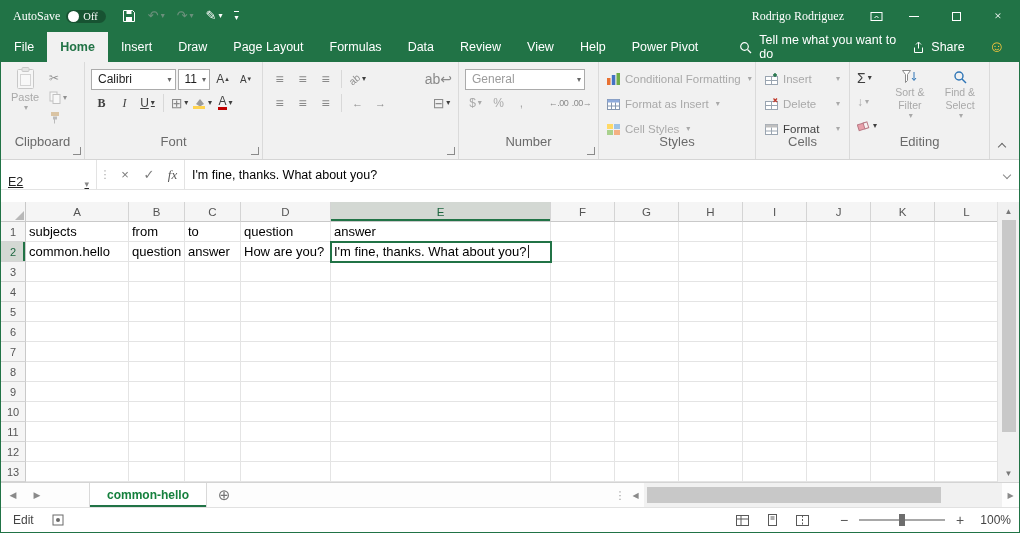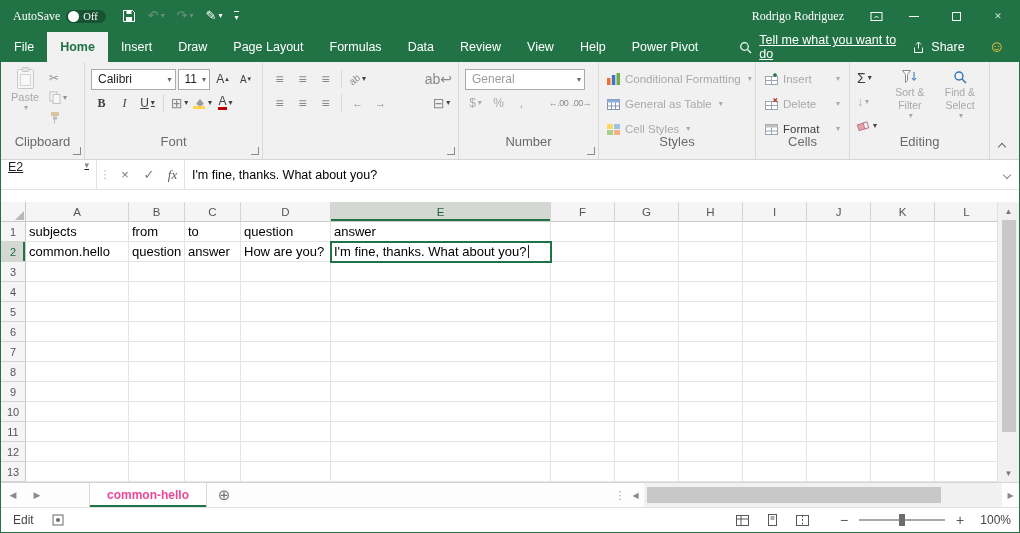--- a/index.html
+++ b/index.html
@@ -25,21 +25,21 @@
   .win-btn { width:42px; height:100%; display:flex; align-items:center; justify-content:center; font-size:13px; }
   .min-line { width:10px; height:1px; background:#fff; display:inline-block; }
   .box-icon { width:9px; height:9px; border:1px solid #fff; display:inline-block; }
 
   
   .tabrow { flex:0 0 30px; background:#217346; color:#fff; display:flex; align-items:stretch; font-size:12.5px; }
   .tabs { display:flex; }
   .tab { display:flex; align-items:center; padding:0 13px; }
   .tab.active { background:#f1f1f1; color:#217346; font-weight:bold; }
   .tab-extras { flex:1; display:flex; align-items:center; }
-  .tellme { display:flex; align-items:center; gap:7px; margin-left:28px;text-decoration:underline; }
+  .tellme { display:flex; align-items:center; gap:7px; margin-left:28px; }
   .share { display:flex; align-items:center; gap:6px; margin-left:auto; }
   .smiley { color:#ffc83d; font-size:16px; padding:0 14px 0 24px; }
 
   
   .ribbon { flex:0 0 98px; background:#f1f1f1; border-bottom:1px solid #d5d5d5; display:flex; position:relative; color:#444; }
   .group { position:relative; border-right:1px solid #dadada; padding:2px 2px 17px; flex-shrink:0; }
   .gbody { display:flex; }
   .glabel { position:absolute; bottom:10px; left:0; right:0; text-align:center; font-size:13px; color:#6a6a6a; }
   .launcher { position:absolute; right:3px; bottom:4px; width:8px; height:8px; border-right:1px solid #8a8a8a; border-bottom:1px solid #8a8a8a; }
   .dim { color:#a9a9a9 !important; }
@@ -92,21 +92,21 @@
   .edit-minicol { display:flex; flex-direction:column; gap:2px; width:32px; }
   .edit-minicol .rbtn { height:22px; justify-content:flex-start; padding-left:3px; }
   .sigma { font-size:14px; color:#3f3f3f; }
   .vbtn { width:52px; display:flex; flex-direction:column; align-items:center; padding-top:3px; font-size:10.5px; line-height:1.25; color:#a9a9a9; text-align:center; }
   .vbtn .vlabel { margin-top:2px; }
   .collapse-ribbon { position:absolute; right:8px; bottom:5px; width:18px; height:14px; display:flex; align-items:center; justify-content:center; }
   .chev-up { width:6px; height:6px; border-left:1px solid #666; border-top:1px solid #666; transform:rotate(45deg); display:inline-block; }
 
   
   .formulabar { flex:0 0 30px; background:#fff; border-bottom:1px solid #e3e3e3; display:flex; align-items:stretch; font-size:12.5px; color:#222; }
-  .namebox { width:96px; display:flex; align-items:flex-start; padding:0 7px; border-right:1px solid #e3e3e3;text-decoration:underline; }
+  .namebox { width:96px; display:flex; align-items:flex-end; padding:0 7px; border-right:1px solid #e3e3e3;text-decoration:underline; }
   .nb-arrow { margin-left:auto; color:#888; font-size:9px; }
   .fb-handle { width:16px; display:flex; align-items:center; justify-content:center; color:#a8a8a8; font-size:11px; }
   .fb-btn { width:24px; display:flex; align-items:center; justify-content:center; color:#7a7a7a; font-size:13px; }
   .fb-fx { font-style:italic; font-family:"Liberation Serif",serif; color:#5a5a5a; border-right:1px solid #e3e3e3; }
   .fb-input { flex:1; display:flex; align-items:center; padding:0 7px; color:#000; }
   .fb-expand { width:24px; display:flex; align-items:center; justify-content:center; }
   .chev-dn { width:6px; height:6px; border-right:1px solid #888; border-bottom:1px solid #888; transform:rotate(45deg); display:inline-block; }
   .fb-spacer { flex:0 0 12px; background:#fff; }
 
   
@@ -122,21 +122,21 @@
   .cell.active { outline:2px solid #217346; outline-offset:-1px; position:relative; z-index:2; overflow:visible; }
   .caret { display:inline-block; width:1px; height:13px; background:#222; margin-left:1px; }
   .vscroll { position:absolute; top:0; right:0; bottom:0; width:22px; background:#f1f1f1; border-left:1px solid #e1e1e1; display:flex; flex-direction:column; align-items:center; }
   .varrow { height:18px; width:100%; display:flex; align-items:center; justify-content:center; color:#787878; font-size:8px; }
   .vthumb { width:14px; height:212px; background:#c8c8c8; }
   .vspacer { flex:1; }
 
   
   .sheetbar { flex:0 0 25px; background:#fdfdfd; border-top:1px solid #d4d4d4; display:flex; align-items:stretch; font-size:12px; color:#555; }
   .snav { width:24px; display:flex; align-items:center; justify-content:center; color:#8a8a8a; font-size:9px; }
-  .sheettab { margin-left:40px; padding:0 17px; display:flex; align-items:center; background:#fff; border-left:1px solid #d9d9d9; border-right:1px solid #d9d9d9; color:#ec4899; font-weight:bold; box-shadow:inset 0 -2px 0 #217346; }
+  .sheettab { margin-left:40px; padding:0 17px; display:flex; align-items:center; background:#fff; border-left:1px solid #d9d9d9; border-right:1px solid #d9d9d9; color:#15803d; font-weight:bold; box-shadow:inset 0 -2px 0 #217346; }
   .addsheet { width:34px; display:flex; align-items:center; justify-content:center; color:#757575; font-size:15px; }
   .sb-flex { flex:1; }
   .sb-dots { width:14px; display:flex; align-items:center; justify-content:center; color:#a0a0a0; font-size:11px; }
   .hscroll { width:392px; display:flex; align-items:center; }
   .harrow { width:17px; text-align:center; color:#8a8a8a; font-size:8px; }
   .htrack { flex:1; height:100%; background:#f1f1f1; position:relative; }
   .hthumb { position:absolute; left:3px; top:4px; bottom:4px; width:82%; background:#c8c8c8; }
 
   
   .statusbar { flex:1; background:#fff; border-top:1px solid #e1e1e1; display:flex; align-items:center; font-size:12px; color:#444; }
@@ -423,21 +423,21 @@
           <span class="mini-arrow">▾</span>
         </div>
         <div class="style-row">
           <svg width="13" height="11">
               <rect x="0.5" y="0.5" width="12" height="10" fill="#fff" stroke="#8496b0"></rect>
               <rect x="0.5" y="0.5" width="12" height="3" fill="#8eaadb"></rect>
               <line x1="4.5" y1="3.5" x2="4.5" y2="10.5" stroke="#8496b0"></line>
               <line x1="8.5" y1="3.5" x2="8.5" y2="10.5" stroke="#8496b0"></line>
               <line x1="0.5" y1="7" x2="12.5" y2="7" stroke="#8496b0"></line>
             </svg>
-          <span>General as Table</span>
+          <span>Format as Insert</span>
           <span class="mini-arrow">▾</span>
         </div>
         <div class="style-row">
           <svg width="13" height="11">
               <rect x="0" y="0" width="6" height="5" fill="#ffd966"></rect>
               <rect x="7" y="0" width="6" height="5" fill="#9dc3e6"></rect>
               <rect x="0" y="6" width="6" height="5" fill="#a9d18e"></rect>
               <rect x="7" y="6" width="6" height="5" fill="#f4b183"></rect>
             </svg>
           <span>Cell Styles</span>

